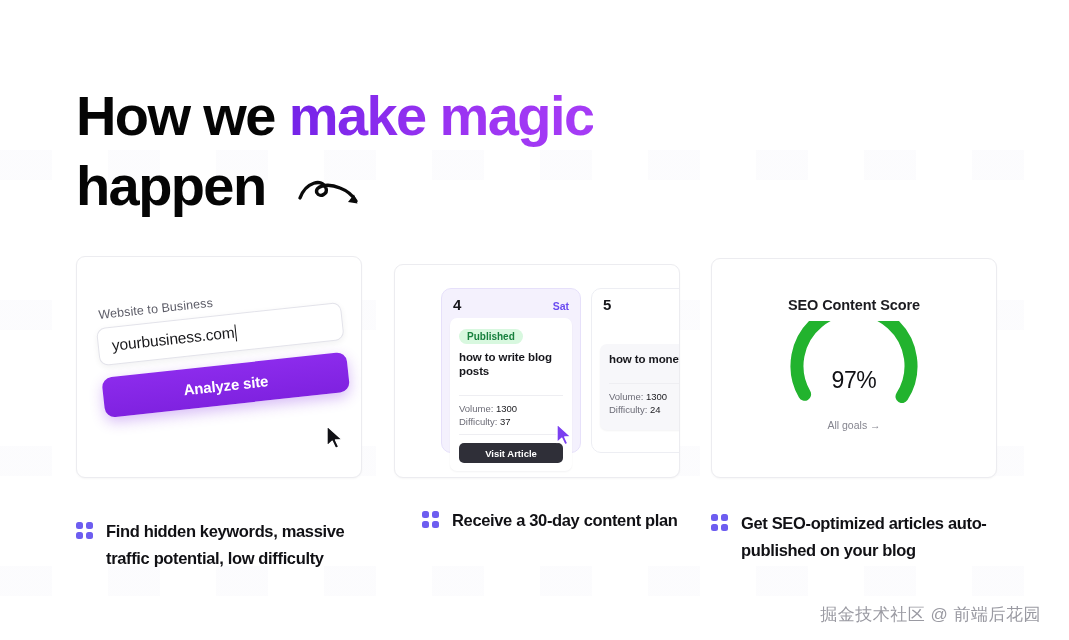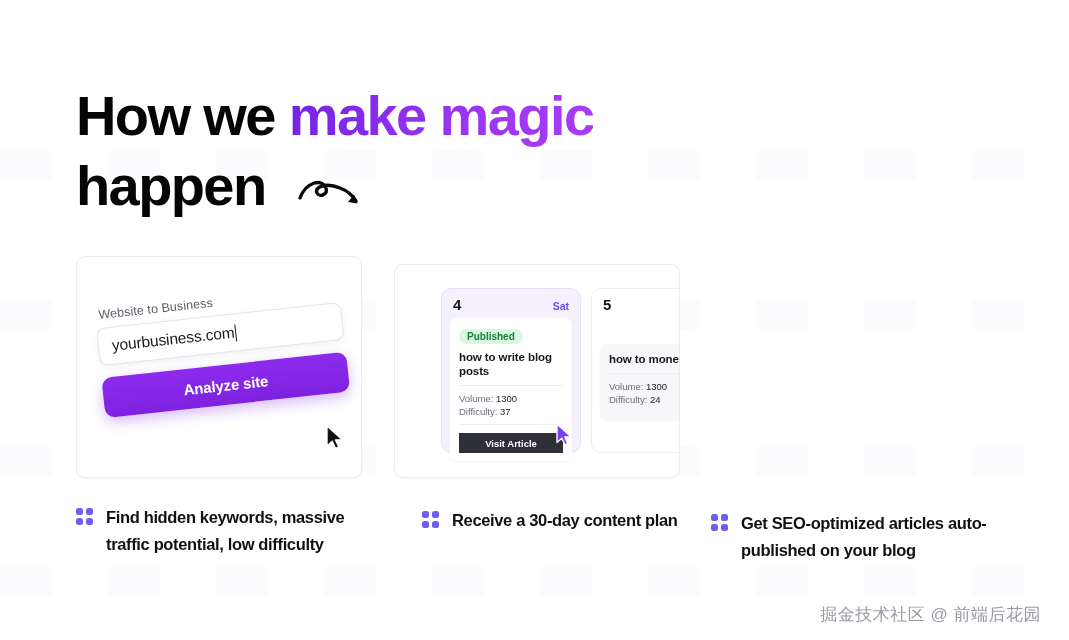--- a/index.html
+++ b/index.html
@@ -177,37 +177,37 @@
     border-radius: 9px;
     padding: 2px 8px;
     margin-bottom: 6px;
   }
   .plan-title {
     font-size: 11.5px;
     font-weight: 600;
     color: #17171c;
     line-height: 14px;
     letter-spacing: -.1px;
-    padding-bottom: 7px;
+    padding-bottom: 17px;
     border-bottom: 1px solid #eeeef2;
   }
   .plan-stats {
     padding-top: 6px;
     font-size: 9.5px;
     color: #6b6b76;
     line-height: 13px;
     border-bottom: 1px solid #eeeef2;
     padding-bottom: 6px;
   }
   .plan-day.d2 .plan-stats { border-bottom: none; }
   .plan-stats b { color: #1a1a1f; font-weight: 400; }
   .visit-btn {
     margin-top: 8px;
     height: 20px;
-    border-radius: 0;
+    border-radius: 5px;
     background: #2f2f38;
     color: #ffffff;
     font-size: 9.5px;
     font-weight: 700;
     display: flex;
     align-items: center;
     justify-content: center;
   }
   .cursor-purple {
     position: absolute;
@@ -263,21 +263,21 @@
     left: 76px;
     top: 504px;
     width: 950px;
   }
   .caption {
     position: absolute;
     display: flex;
     align-items: flex-start;
     gap: 13px;
   }
-  .caption.p1 { left: 0px;   width: 300px; }
+  .caption.p1 { left: 0px;   width: 300px; margin-top: 14px; }
   .caption.p2 { left: 318px; width: 300px; top: 3px; padding-left: 28px; }
   .caption.p3 { left: 635px; width: 300px; top: 6px; }
   .grid-icon {
     flex: 0 0 auto;
     width: 17px;
     height: 17px;
     margin-top: 4px;
     display: grid;
     grid-template-columns: 7px 7px;
     grid-template-rows: 7px 7px;
@@ -393,20 +393,32 @@
       </div>
     </div>
 
     <span class="cursor-purple">
       <svg width="20" height="24" viewBox="0 0 20 24">
         <path d="M2 1 L2 19.5 L6.8 15.2 L9.9 21.8 L12.8 20.4 L9.8 14 L15.7 13.6 Z" fill="#7b3ff0" stroke="#ffffff" stroke-width="1.4" stroke-linejoin="round"></path>
       </svg>
     </span>
   </div>
 
+  <div class="card c3">
+    <div class="gauge-title">SEO Content Score</div>
+    <div class="gauge-wrap">
+      <svg width="132" height="82" viewBox="0 0 132 82">
+
+        <path d="M 16.6 73.3 A 57 57 0 1 1 115.4 73.3" fill="none" stroke="#f3f3f5" stroke-width="13" stroke-linecap="round"></path>
+        <path d="M 16.6 73.3 A 57 57 0 1 1 114.0 75.6" fill="none" stroke="#22b32e" stroke-width="13" stroke-linecap="round"></path>
+      </svg>
+    </div>
+    <div class="gauge-value">97%</div>
+    <div class="all-goals">All goals  →</div>
+  </div>
 
 </div>
 
 <div class="captions">
 
   <div class="caption p1">
     <span class="grid-icon">
         <i></i>
         <i></i>
         <i></i>

